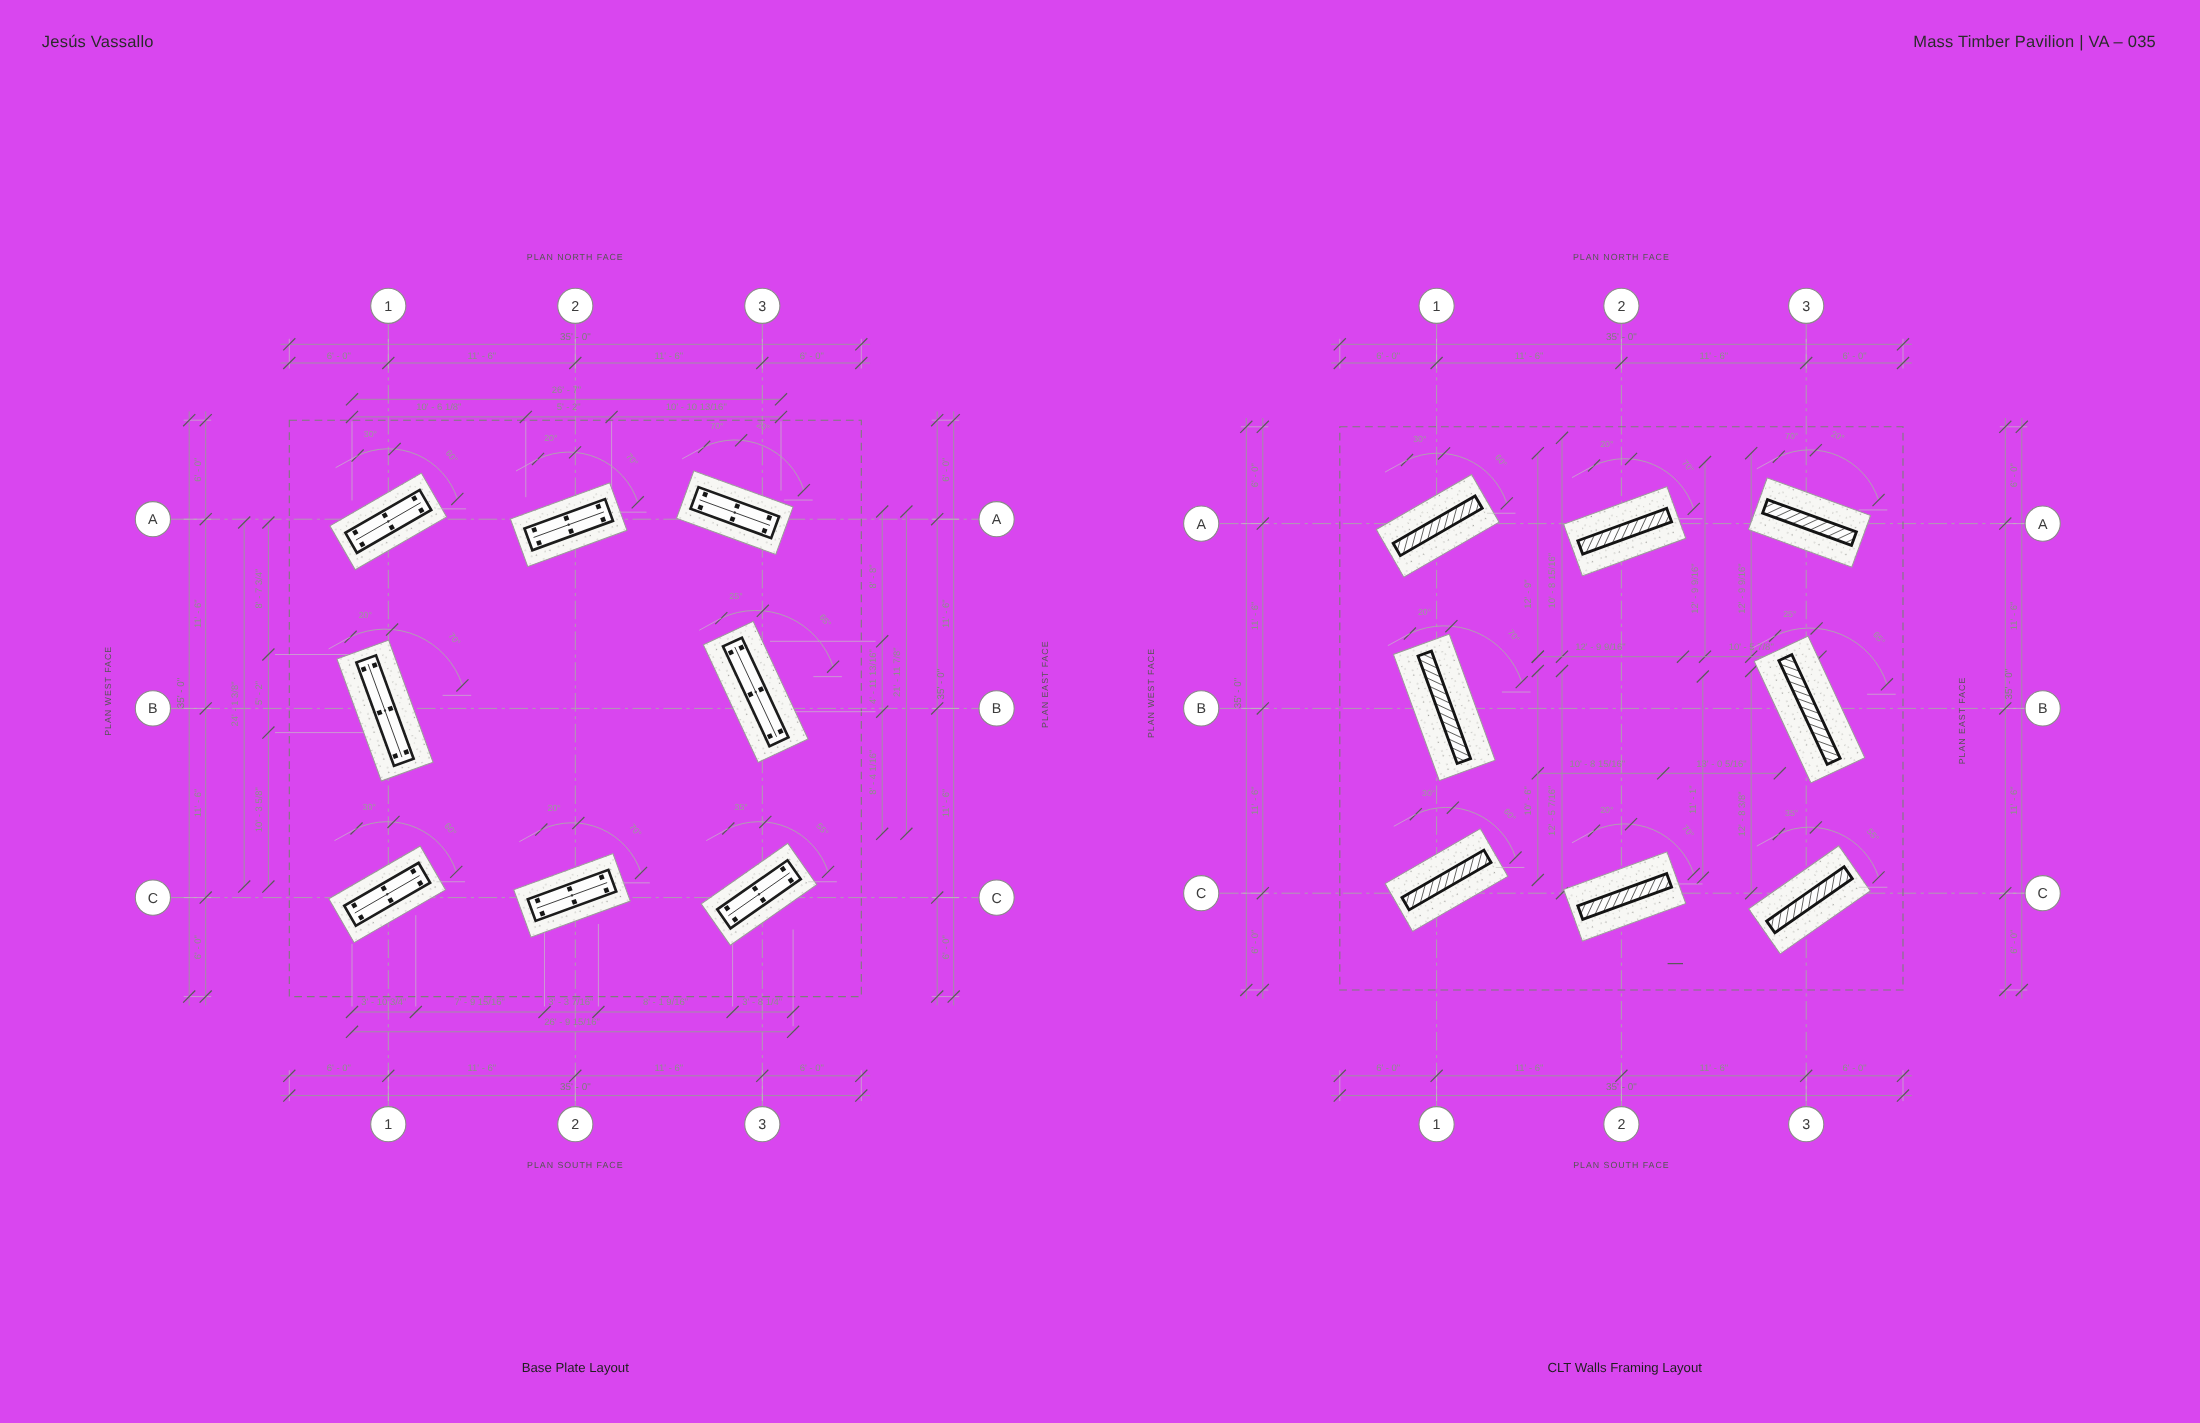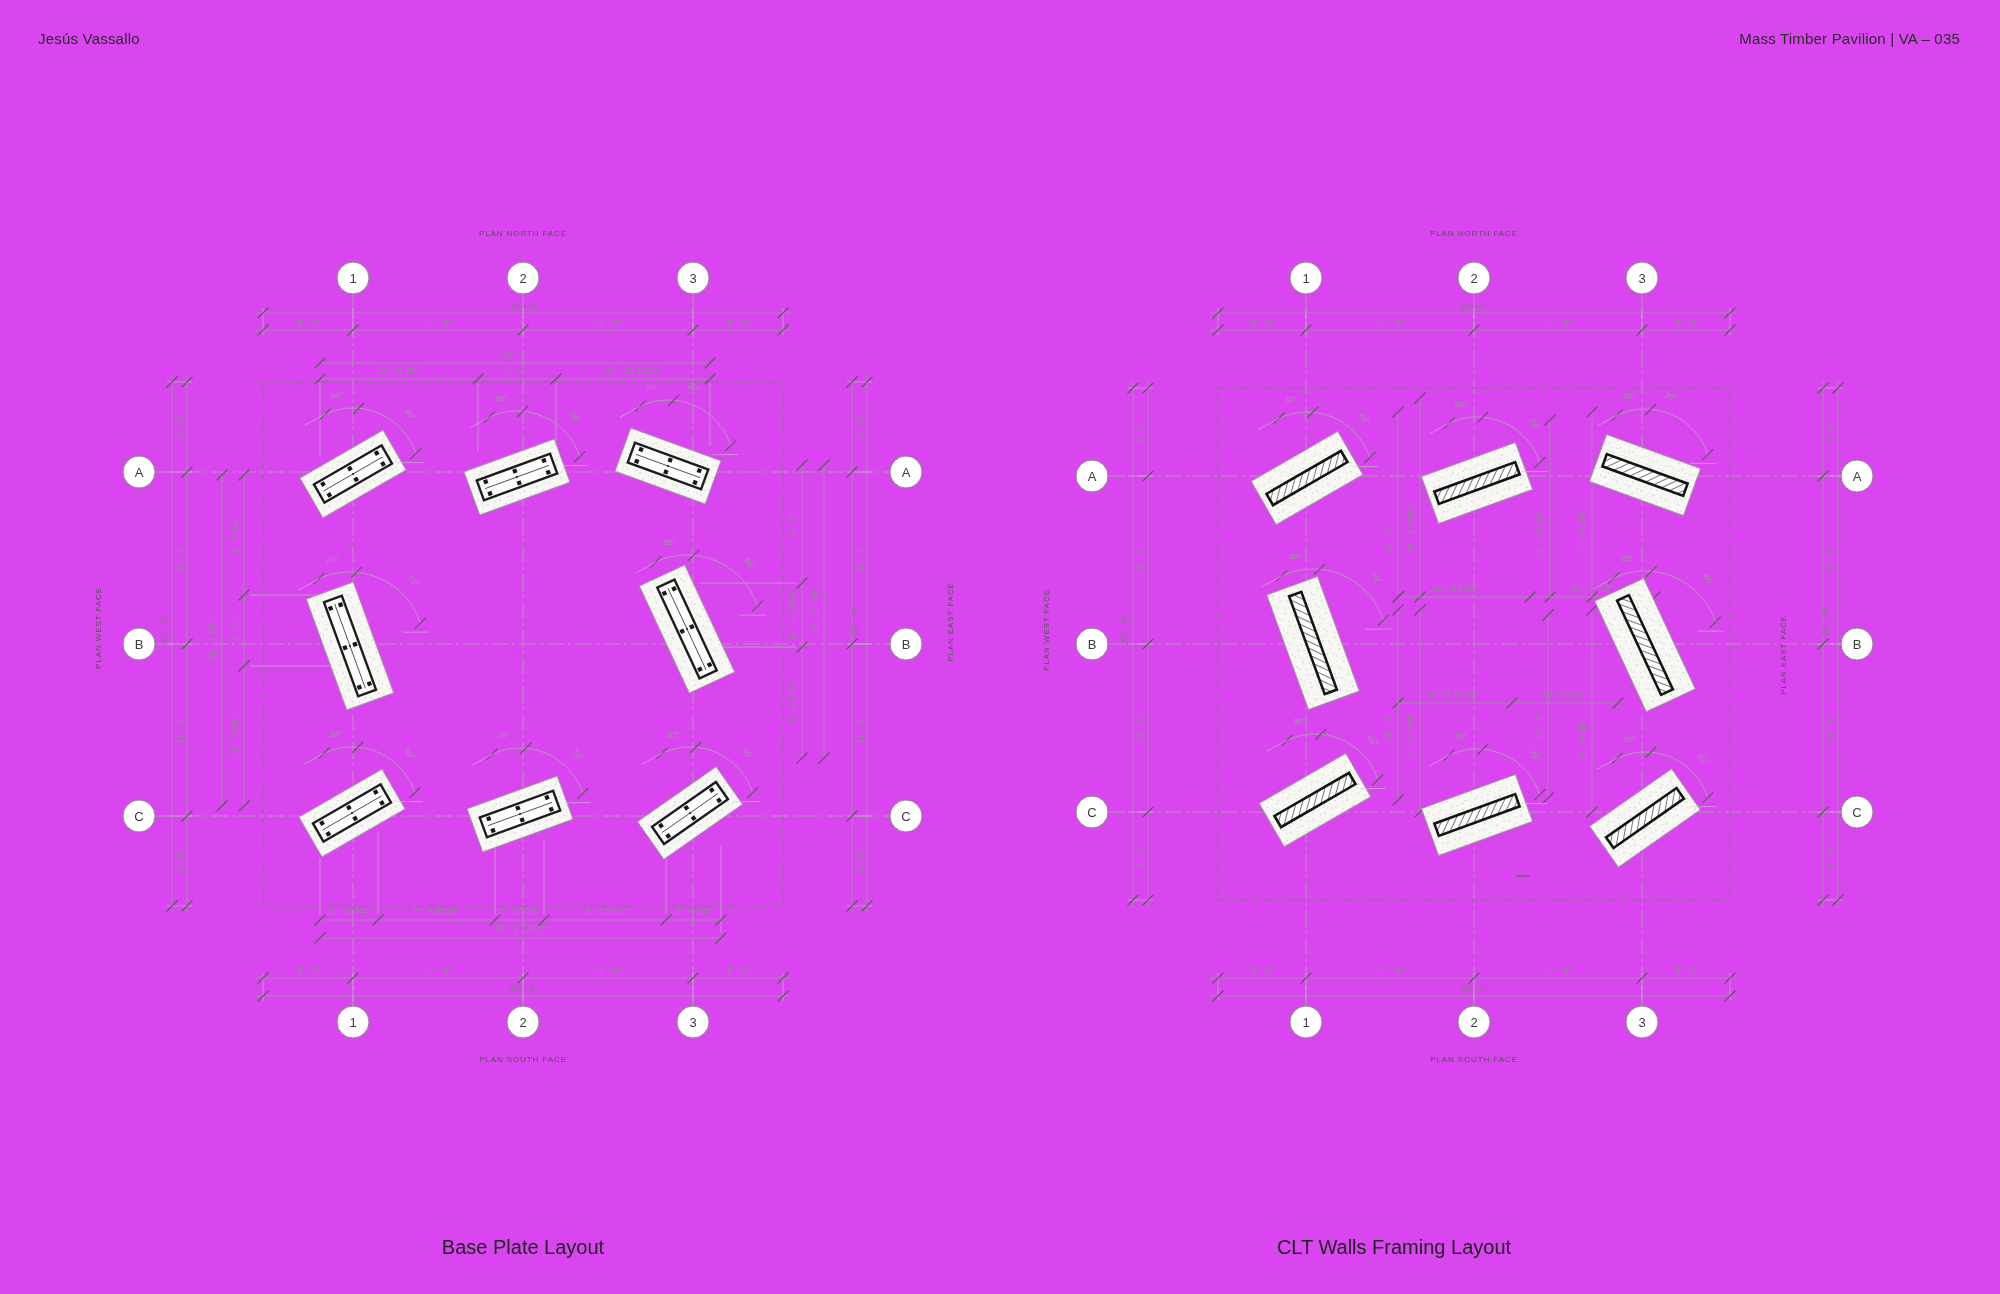--- a/index.html
+++ b/index.html
@@ -1,23 +1,23 @@
 <!DOCTYPE html>
 <html><head>
 <meta charset="utf-8">
 <style>
   html,body{margin:0;padding:0;background:#e8e8e8;}
   .page{position:relative;width:2000px;height:1294px;background:#d946ef;
         font-family:"Liberation Sans",sans-serif;overflow:hidden;}
   .hdr{position:absolute;top:30px;font-size:15px;color:#2b2b2b;letter-spacing:.2px;}
   .hdr-left{left:38px;}
   .hdr-right{right:40px;text-align:center;}
-  .cap{position:absolute;top:1236px;font-size:20px;color:#1f1f1f;transform:translateX(-50%);white-space:nowrap;}
+  .cap{position:absolute;top:1236px;font-size:12px;color:#1f1f1f;transform:translateX(-50%);white-space:nowrap;}
   .cap-left{left:523px;}
-  .cap-right{left:1394px;}
+  .cap-right{left:1477px;}
   svg{position:absolute;left:0;top:0;}
   svg text{font-family:"Liberation Sans",sans-serif;}
   .ln{stroke:#9a9a9a;stroke-width:.8;}
   .thin{stroke:#c4c4c2;stroke-width:.6;}
   .sl{stroke:#5a5a5a;stroke-width:1.1;}
   .grid{stroke:#a9a9a7;stroke-width:.8;stroke-dasharray:17 4 3 4;}
   .dash{stroke:#7c7c7a;stroke-width:1;stroke-dasharray:7 4.5;fill:none;}
   .arc{stroke:#ababa9;stroke-width:.8;fill:none;}
   .bubble{stroke:#8a8a88;stroke-width:1;fill:#ffffff;}
   .dim{font-size:8.6px;fill:#8d8d8b;}

